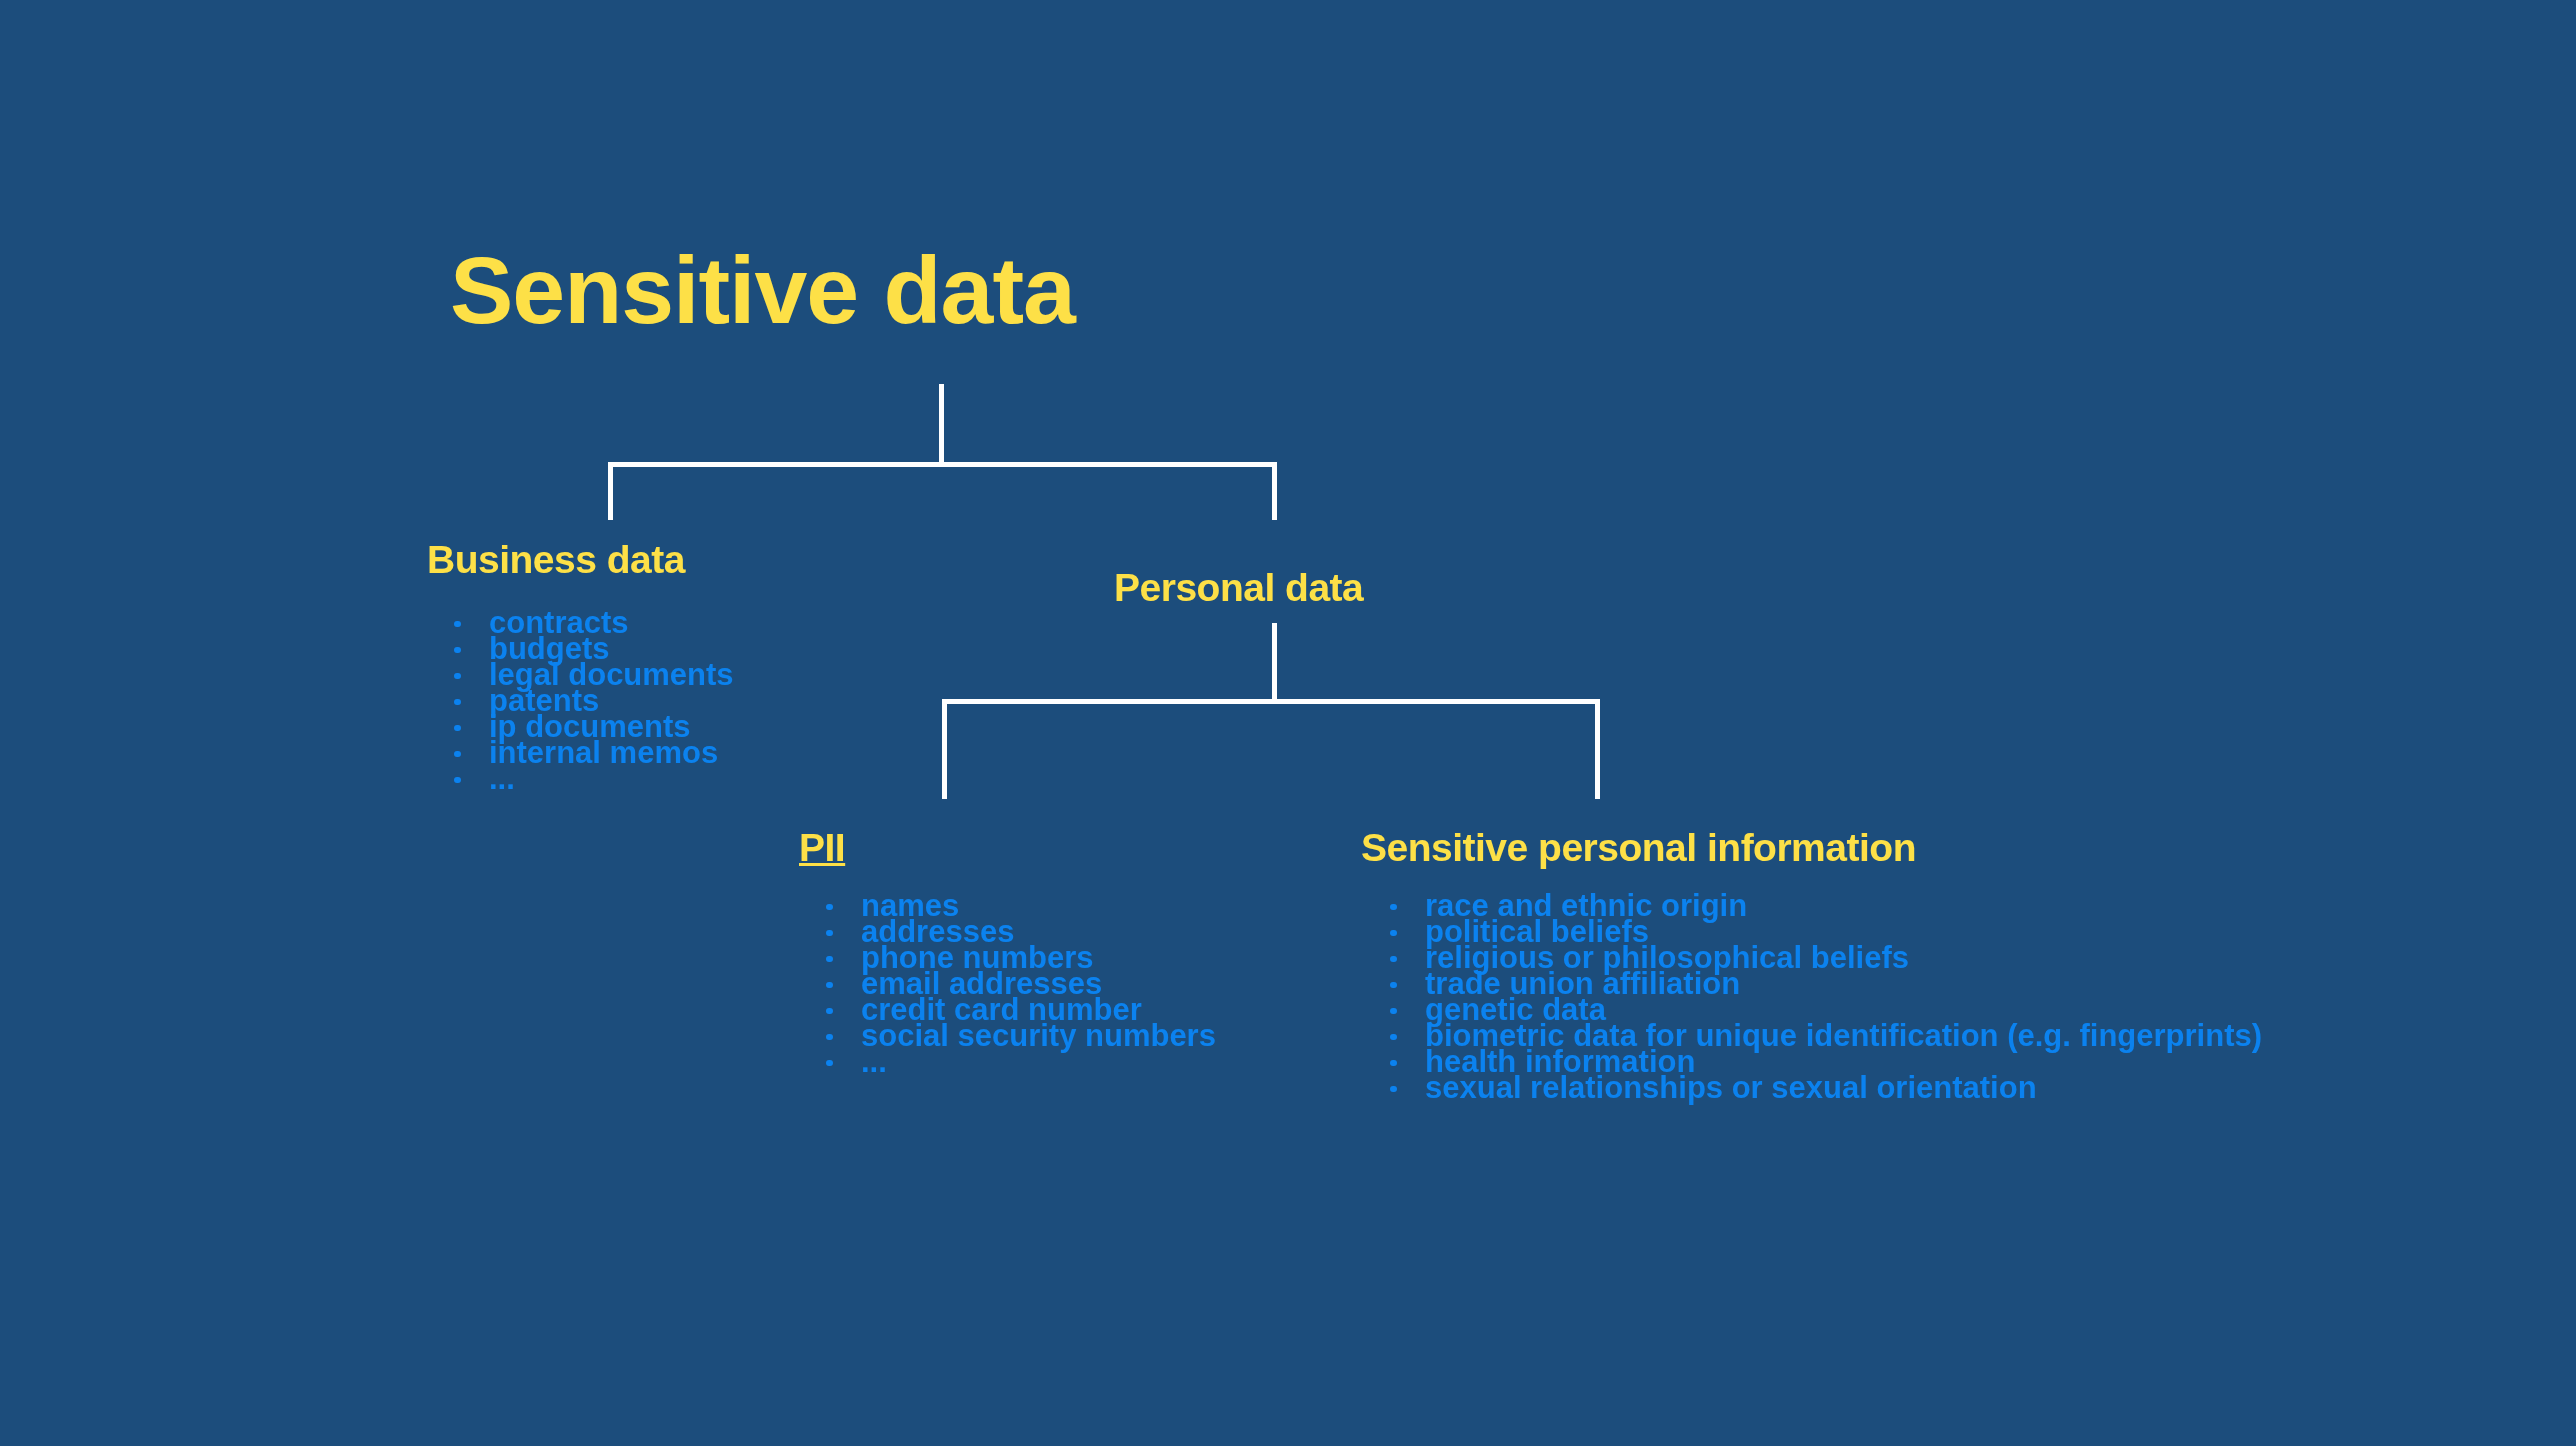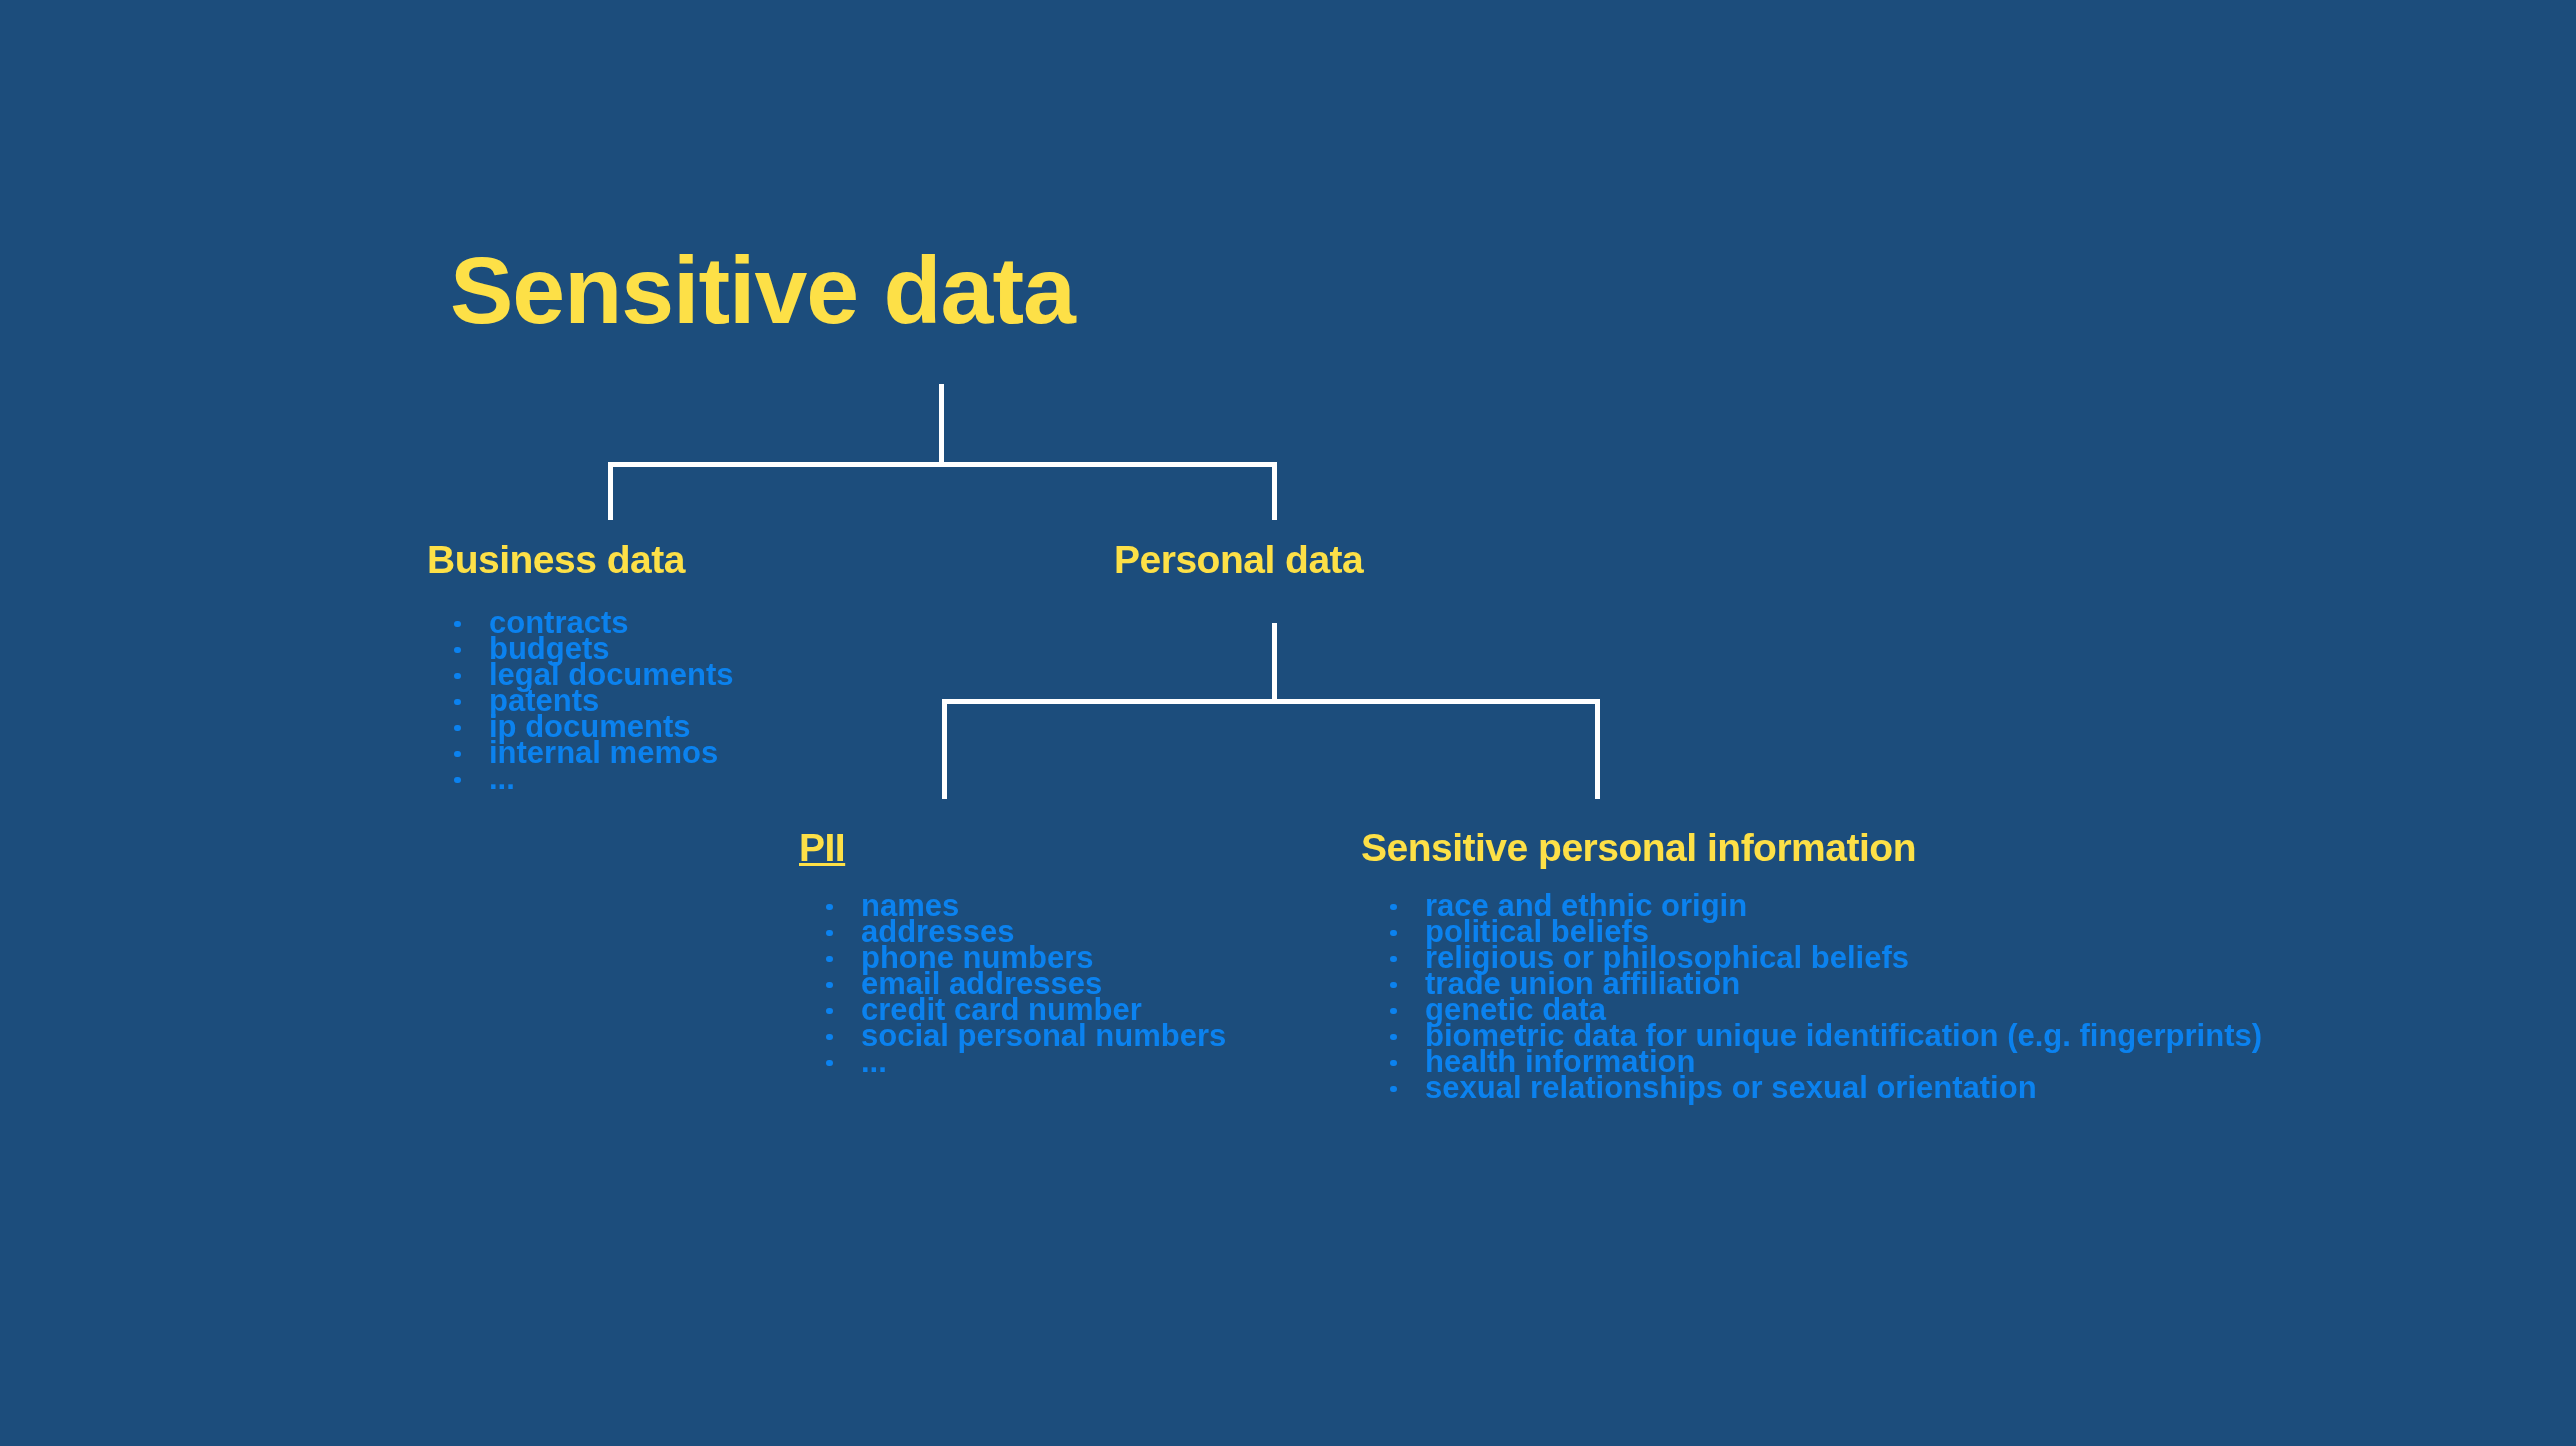--- a/index.html
+++ b/index.html
@@ -53,21 +53,21 @@
     white-space: nowrap;
     line-height: 1;
   }
   .title-root {
     left: 450px;
     top: 243px;
     font-size: 95px;
     letter-spacing: -1px;
   }
   .title-business   { left: 427px;  top: 540px; font-size: 39px; }
-  .title-personal   { left: 1114px; top: 540px; font-size: 39px; }
+  .title-personal   { left: 1114px; top: 568px; font-size: 39px; }
   .title-pii        { left: 799px;  top: 828px; font-size: 39px; text-decoration: underline; }
   .title-spi        { left: 1361px; top: 828px; font-size: 39px; }
 
   
   .bullet-list {
     position: absolute;
     margin: 0;
     padding: 0;
     list-style: none;
   }
@@ -124,21 +124,21 @@
 
   <div class="node-title title-personal">Personal data</div>
 
   <div class="node-title title-pii">PII</div>
   <ul class="bullet-list list-pii">
     <li class="bullet-item">names</li>
     <li class="bullet-item">addresses</li>
     <li class="bullet-item">phone numbers</li>
     <li class="bullet-item">email addresses</li>
     <li class="bullet-item">credit card number</li>
-    <li class="bullet-item">social personal numbers</li>
+    <li class="bullet-item">social security numbers</li>
     <li class="bullet-item">...</li>
   </ul>
 
   <div class="node-title title-spi">Sensitive personal information</div>
   <ul class="bullet-list list-spi">
     <li class="bullet-item">race and ethnic origin</li>
     <li class="bullet-item">political beliefs</li>
     <li class="bullet-item">religious or philosophical beliefs</li>
     <li class="bullet-item">trade union affiliation</li>
     <li class="bullet-item">genetic data</li>

